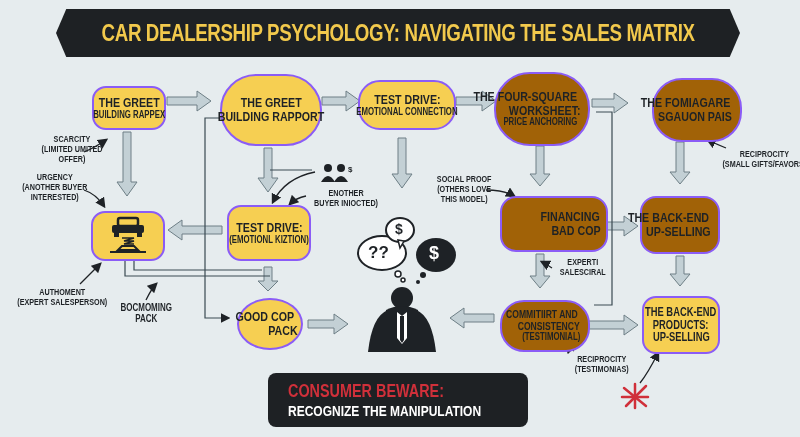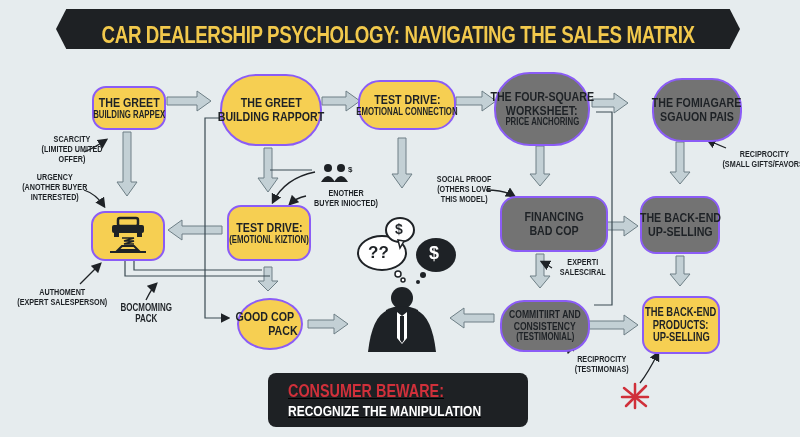--- a/index.html
+++ b/index.html
@@ -1,36 +1,36 @@
 <!DOCTYPE html>
 <html><head>
 <meta charset="utf-8">
 <style>
   html, body { margin:0; padding:0; }
   body { width:800px; height:437px; background:#e6ecee; position:relative; overflow:hidden;
          font-family:"Liberation Sans", "DejaVu Sans", sans-serif; }
   svg.lines { position:absolute; left:0; top:0; width:800px; height:437px; }
-  .title-banner { position:absolute; left:56px; top:9px; width:684px; height:40px; background:#1e2124;
-                  border-radius:6px; display:flex; align-items:flex-end; justify-content:center;
+  .title-banner { position:absolute; left:56px; top:9px; width:684px; height:48px; background:#1e2124;
+                  border-radius:6px; display:flex; align-items:center; justify-content:center;
                   clip-path:polygon(1.5% 0,98.5% 0,100% 50%,98.5% 100%,1.5% 100%,0 50%); }
   .title-banner span { color:#f2c94c; font-weight:bold; font-size:24px; letter-spacing:-0.5px;
                        transform:scaleX(0.78); white-space:nowrap; display:inline-block; }
   .node { position:absolute; border:2px solid #8b5cf6; display:flex; flex-direction:column;
           align-items:center; justify-content:center; text-align:center; box-sizing:border-box;
           color:#1e2226; line-height:1.05; }
   .node.y { background:#f6cf52; }
-  .node.g { background:#737373; }
+  .node.g { background:#a16207;align-items:flex-end; }
   .node .main { font-weight:bold; font-size:13px; transform:scaleX(0.82); white-space:nowrap; }
   .node .sub { font-weight:bold; font-size:10px; transform:scaleX(0.78); white-space:nowrap; }
   .lbl { position:absolute; font-weight:bold; font-size:9px; color:#1e2226; text-align:center;
          line-height:1.1; transform:scaleX(0.8); white-space:nowrap; }
   .lbl span { display:block; }
   .beware { position:absolute; left:268px; top:373px; width:260px; height:54px; background:#1e2124;
             border-radius:8px; display:flex; align-items:center; }
-  .beware .txt { display:flex; flex-direction:column; margin-left:6px;text-decoration:underline; }
+  .beware .txt { display:flex; flex-direction:column; margin-left:6px; }
   .beware .l1 { color:#d0303a; font-weight:bold; font-size:18px; transform:scaleX(0.8); transform-origin:left; white-space:nowrap; }
   .beware .l2 { color:#ffffff; font-weight:bold; font-size:15px; transform:scaleX(0.8); transform-origin:left; white-space:nowrap; }
 </style>
 </head>
 <body>
 
 <svg class="lines" viewBox="0 0 800 437">
   <defs>
     <marker id="ah" markerWidth="8" markerHeight="8" refX="6" refY="4" orient="auto">
       <path d="M0,0 L8,4 L0,8 Z" fill="#1e2226"></path>

